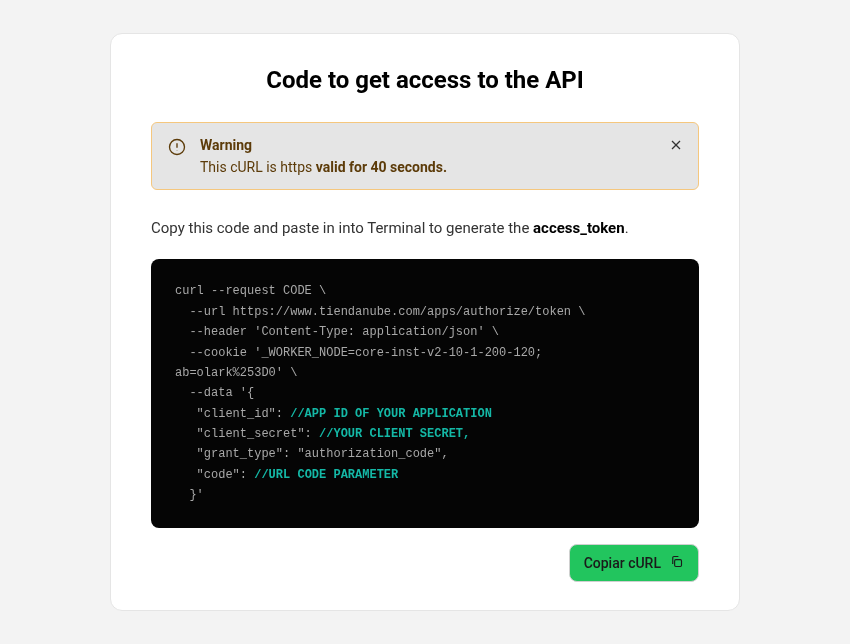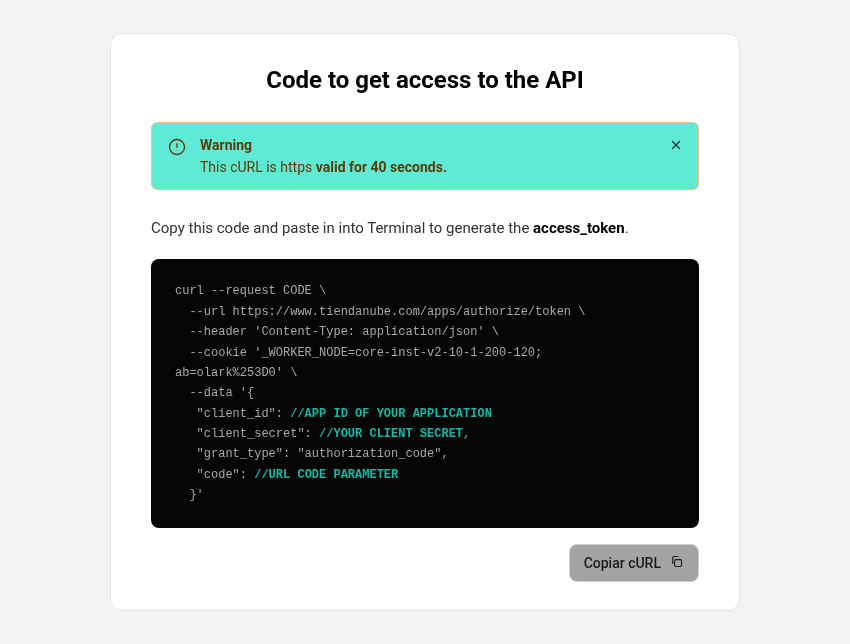--- a/index.html
+++ b/index.html
@@ -24,21 +24,21 @@
       padding: 32px 40px 28px 40px;
     }
     .title {
       font-size: 24px;
       font-weight: 700;
       color: #000000;
       text-align: center;
       margin-bottom: 28px;
     }
     .alert {
-      background: #5eead4;
+      background: #e5e5e5;
       border: 1px solid #f5c77e;
       border-radius: 6px;
       padding: 14px 16px 14px 16px;
       display: flex;
       gap: 14px;
       position: relative;
       margin-bottom: 28px;
     }
     .alert-icon {
       flex-shrink: 0;
@@ -111,21 +111,21 @@
     }
     .code-block .bold {
       color: #14b8a6;
       font-weight: 700;
     }
     .button-row {
       display: flex;
       justify-content: flex-end;
     }
     .copy-button {
-      background: #a3a3a3;
+      background: #22c55e;
       border: 1px solid #d0d0d0;
       border-radius: 8px;
       padding: 9px 14px;
       font-size: 14px;
       font-weight: 500;
       color: #1a1a1a;
       cursor: pointer;
       display: inline-flex;
       align-items: center;
       gap: 8px;

